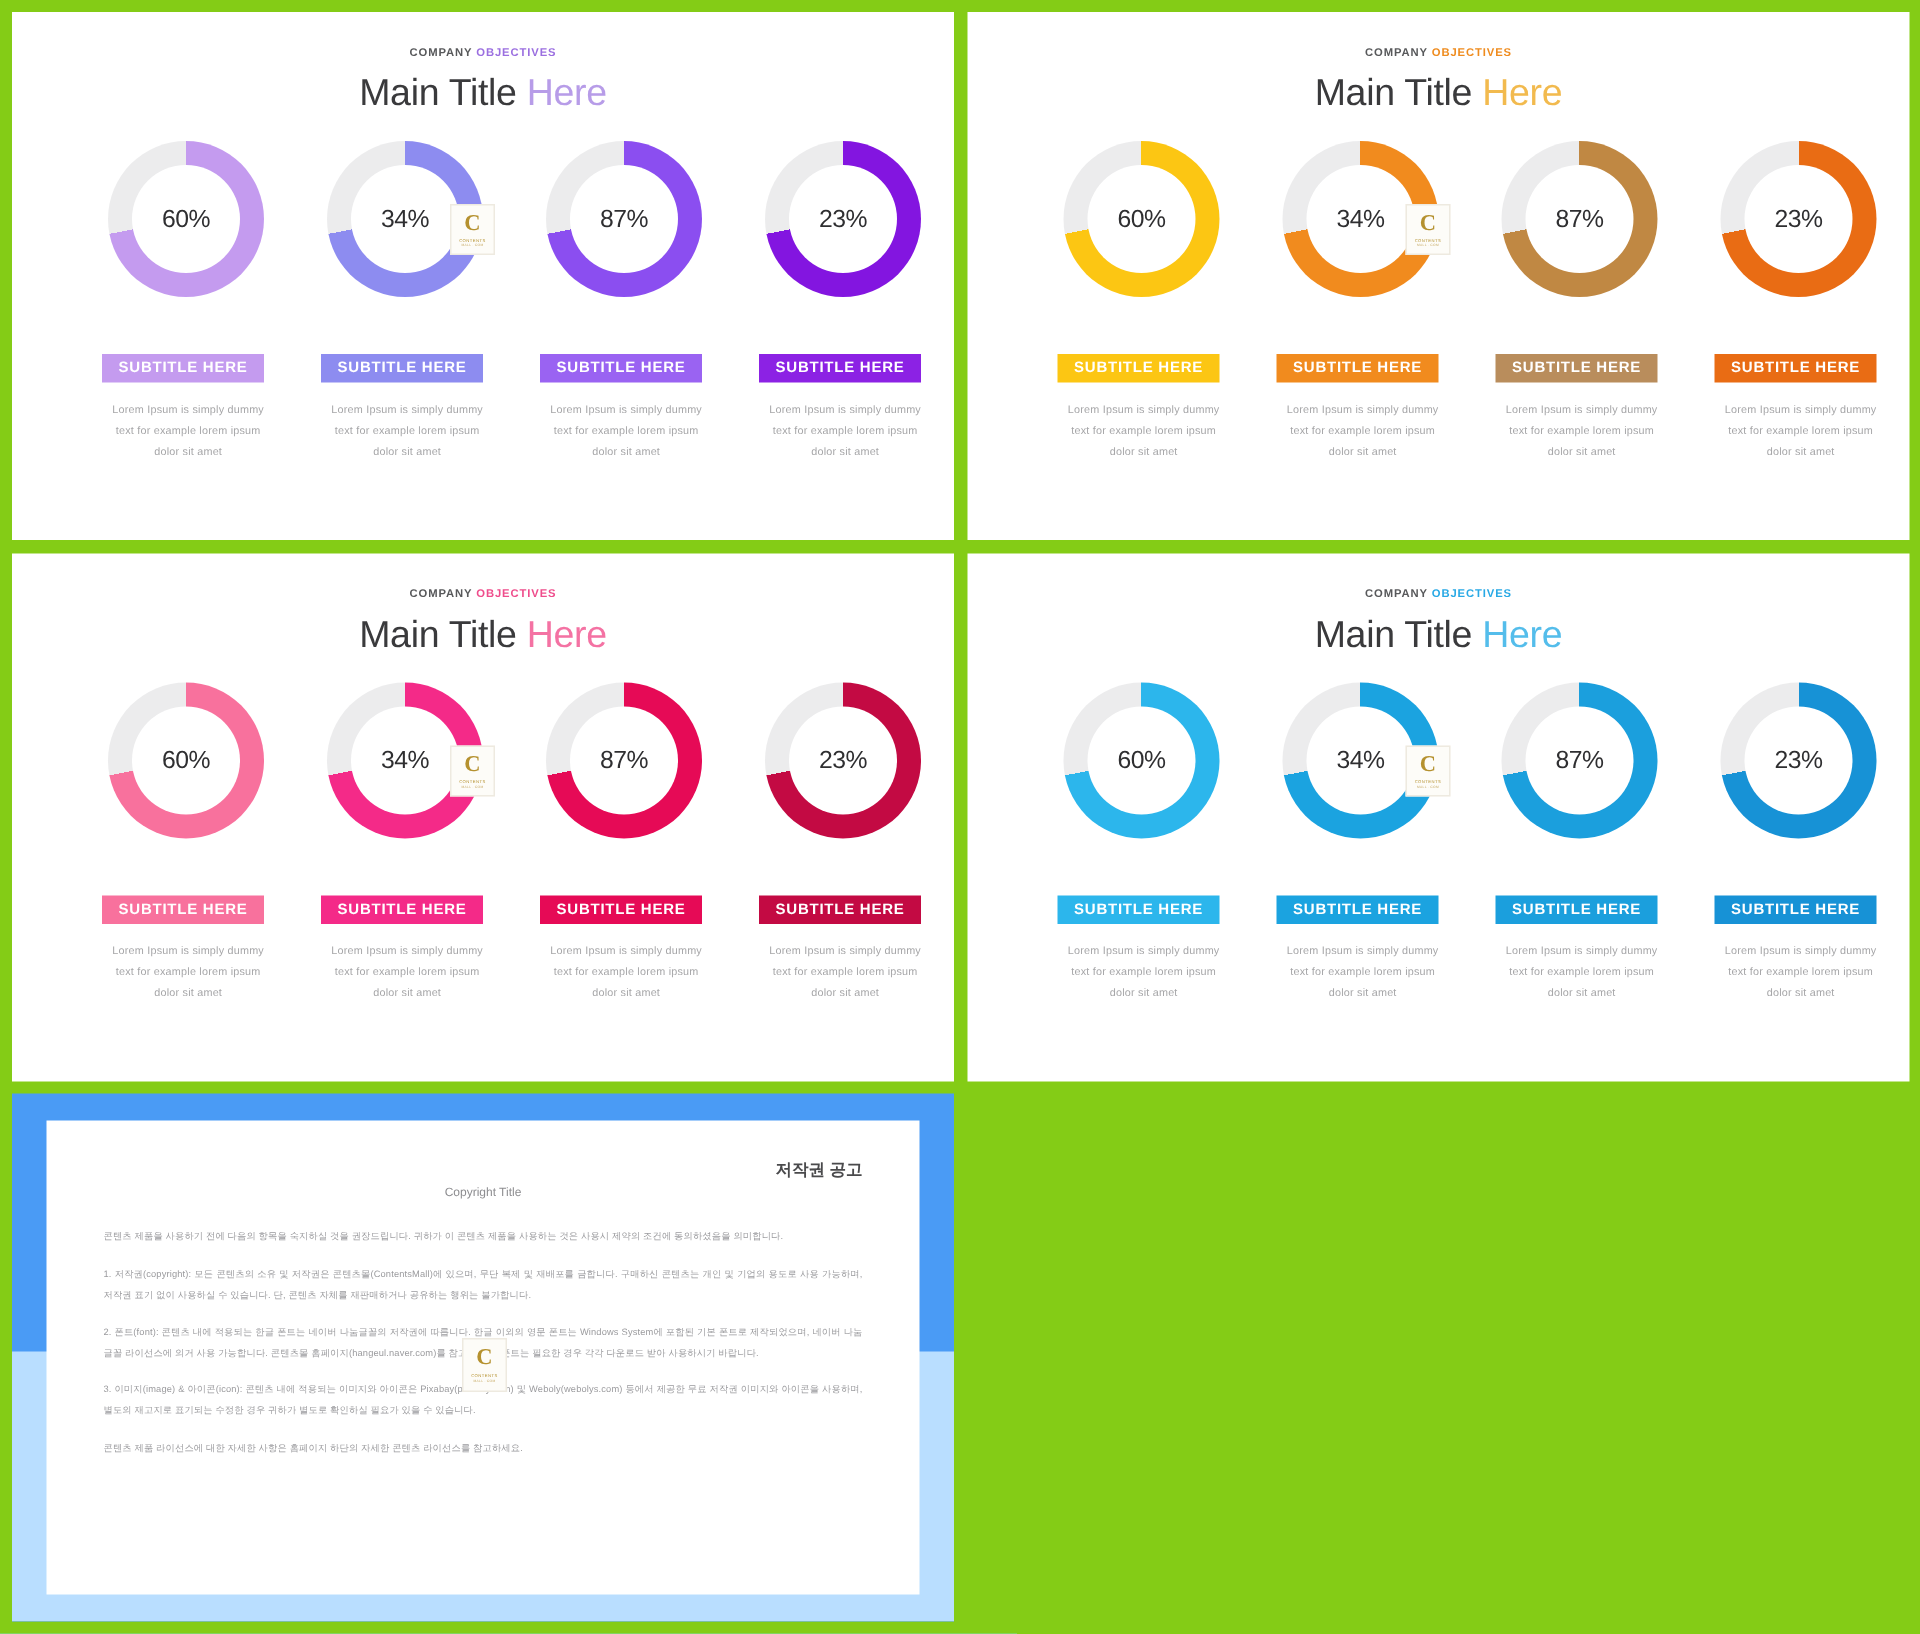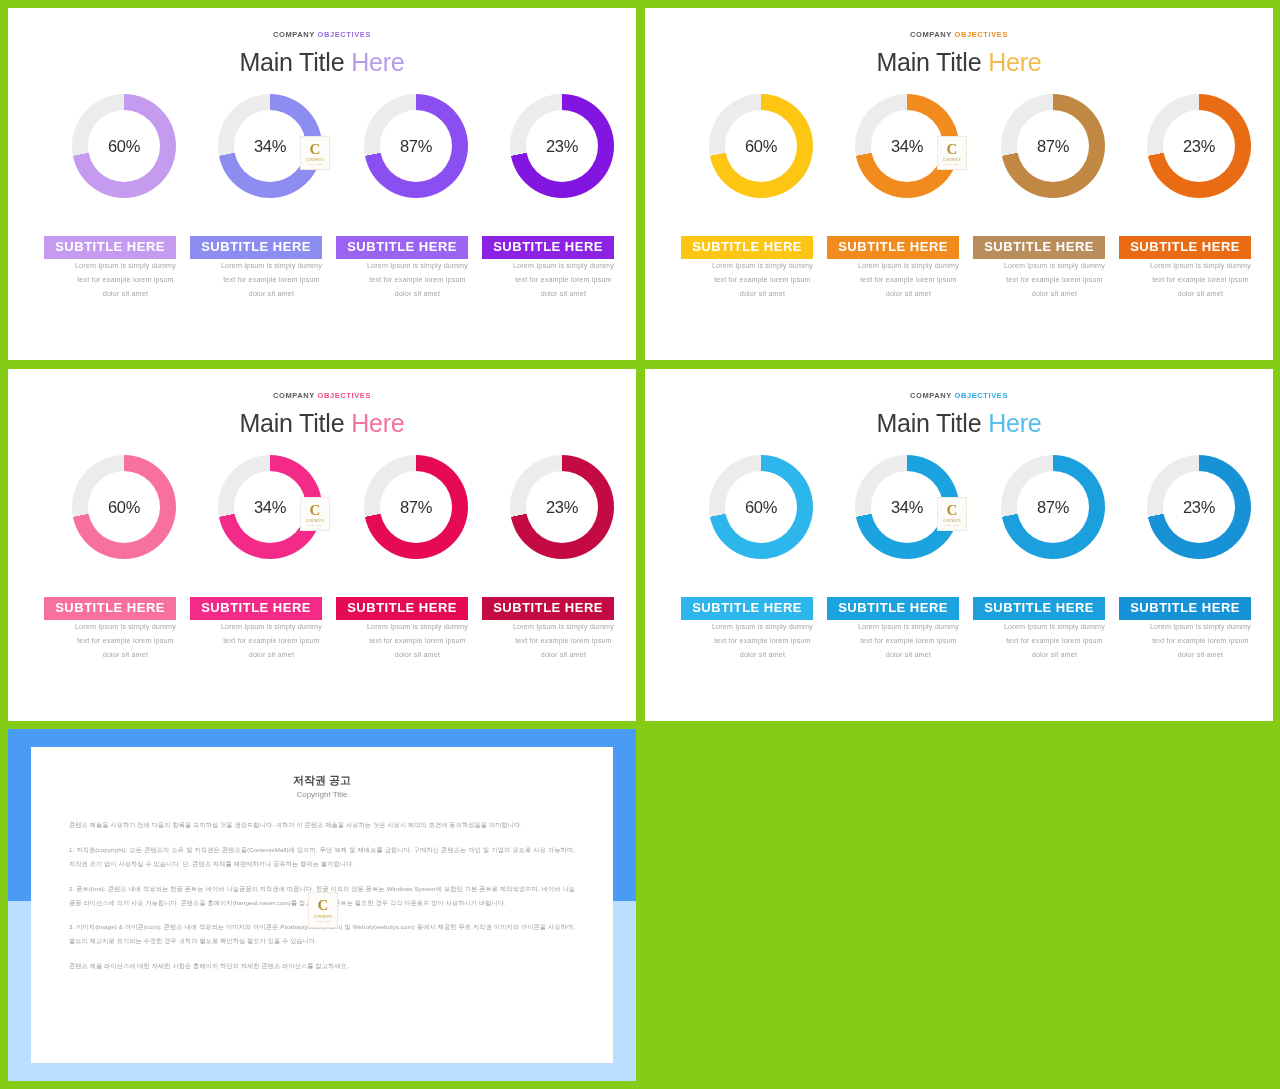--- a/index.html
+++ b/index.html
@@ -91,29 +91,30 @@
     z-index: 2;
     font-size: 16.5px;
     color: #2f2f31;
     font-family: "Liberation Sans", sans-serif;
     letter-spacing: -0.3px;
   }
 
   .badge {
     margin-top: 38px;
     color: #ffffff;
-    font-size: 13px;
+    font-size: 10px;
     font-weight: bold;
     letter-spacing: 0.5px;
     padding: 4px 11px 4px 11px;
     line-height: 1.1;
     white-space: nowrap;
   }
 
   .desc {
+    margin-top: 11px;
     text-align: center;
     font-size: 7.2px;
     color: #a6a6a8;
     line-height: 1.95;
     letter-spacing: 0.15px;
   }
 
   
   .wm {
     position: absolute;
@@ -168,21 +169,21 @@
   .cr-card {
     position: absolute;
     left: 23px;
     top: 18px;
     width: 582px;
     height: 316px;
     background: #ffffff;
     padding: 26px 38px 0 38px;
   }
   .cr-title-ko {
-    text-align: center;
+    text-align: right;
     font-size: 11px;
     font-weight: bold;
     color: #4a4a4c;
     line-height: 1.3;
   }
   .cr-title-en {
     text-align: center;
     font-size: 8px;
     color: #8d8d90;
     margin-top: 3px;

